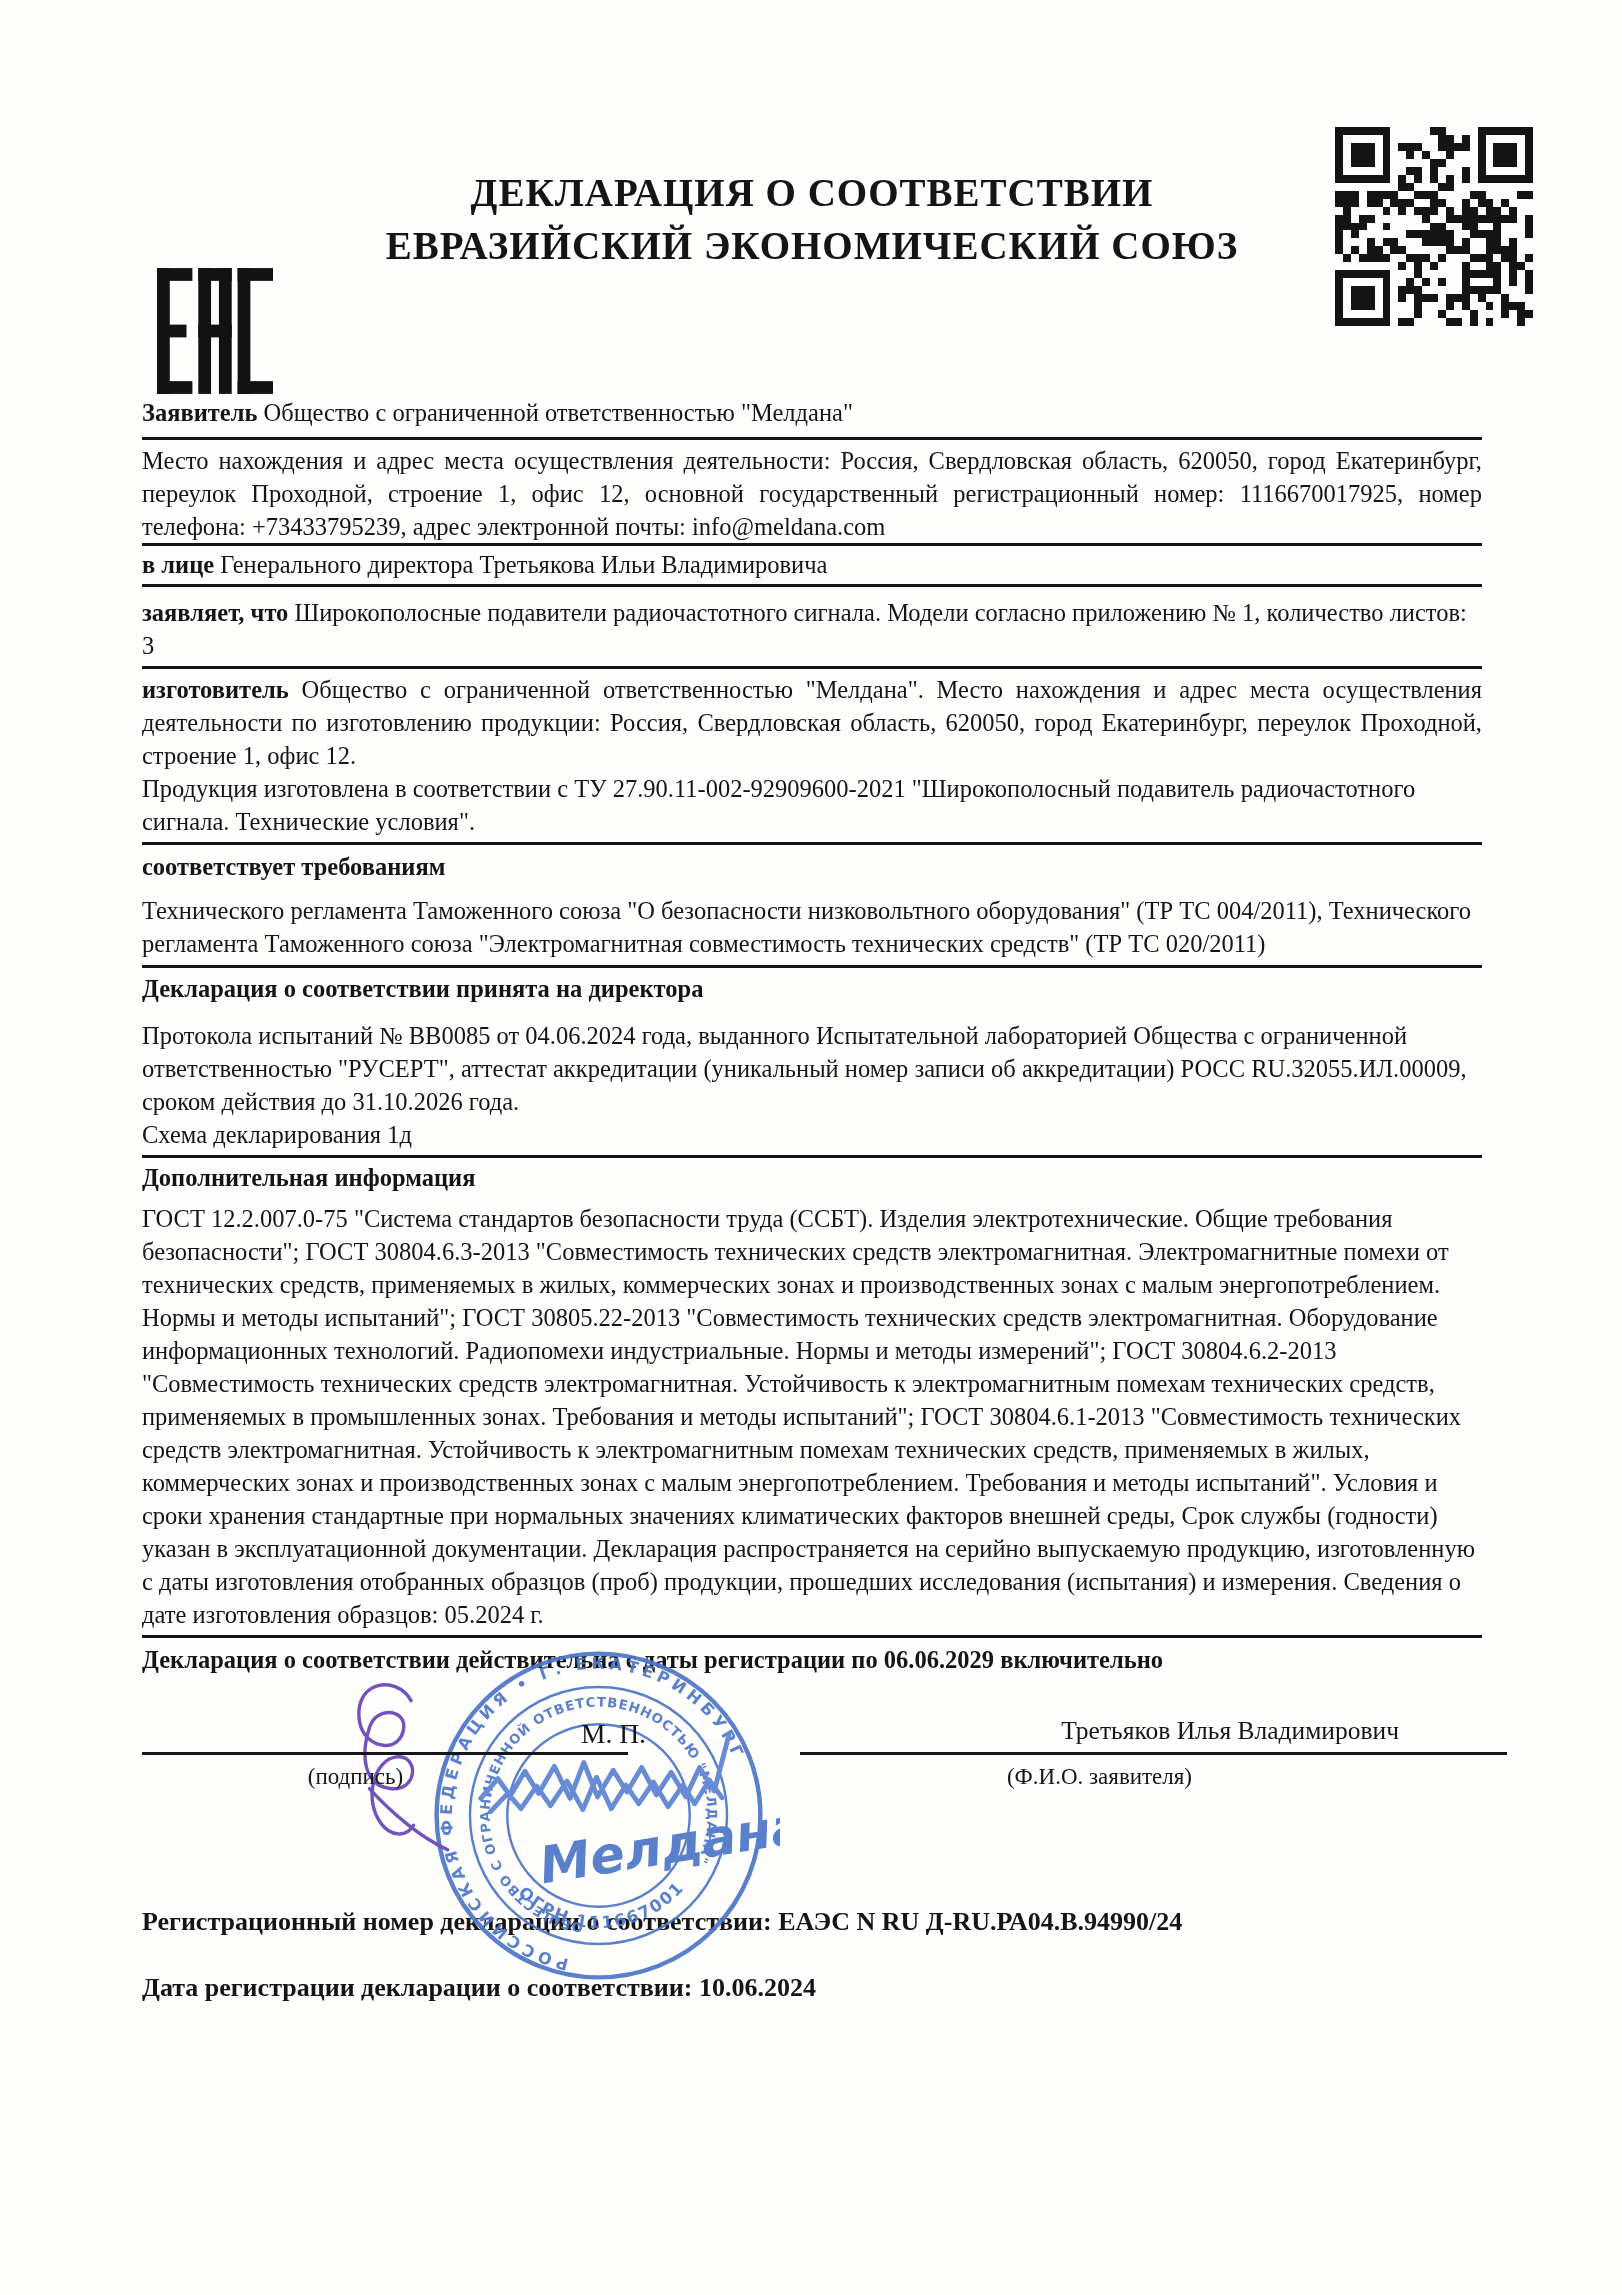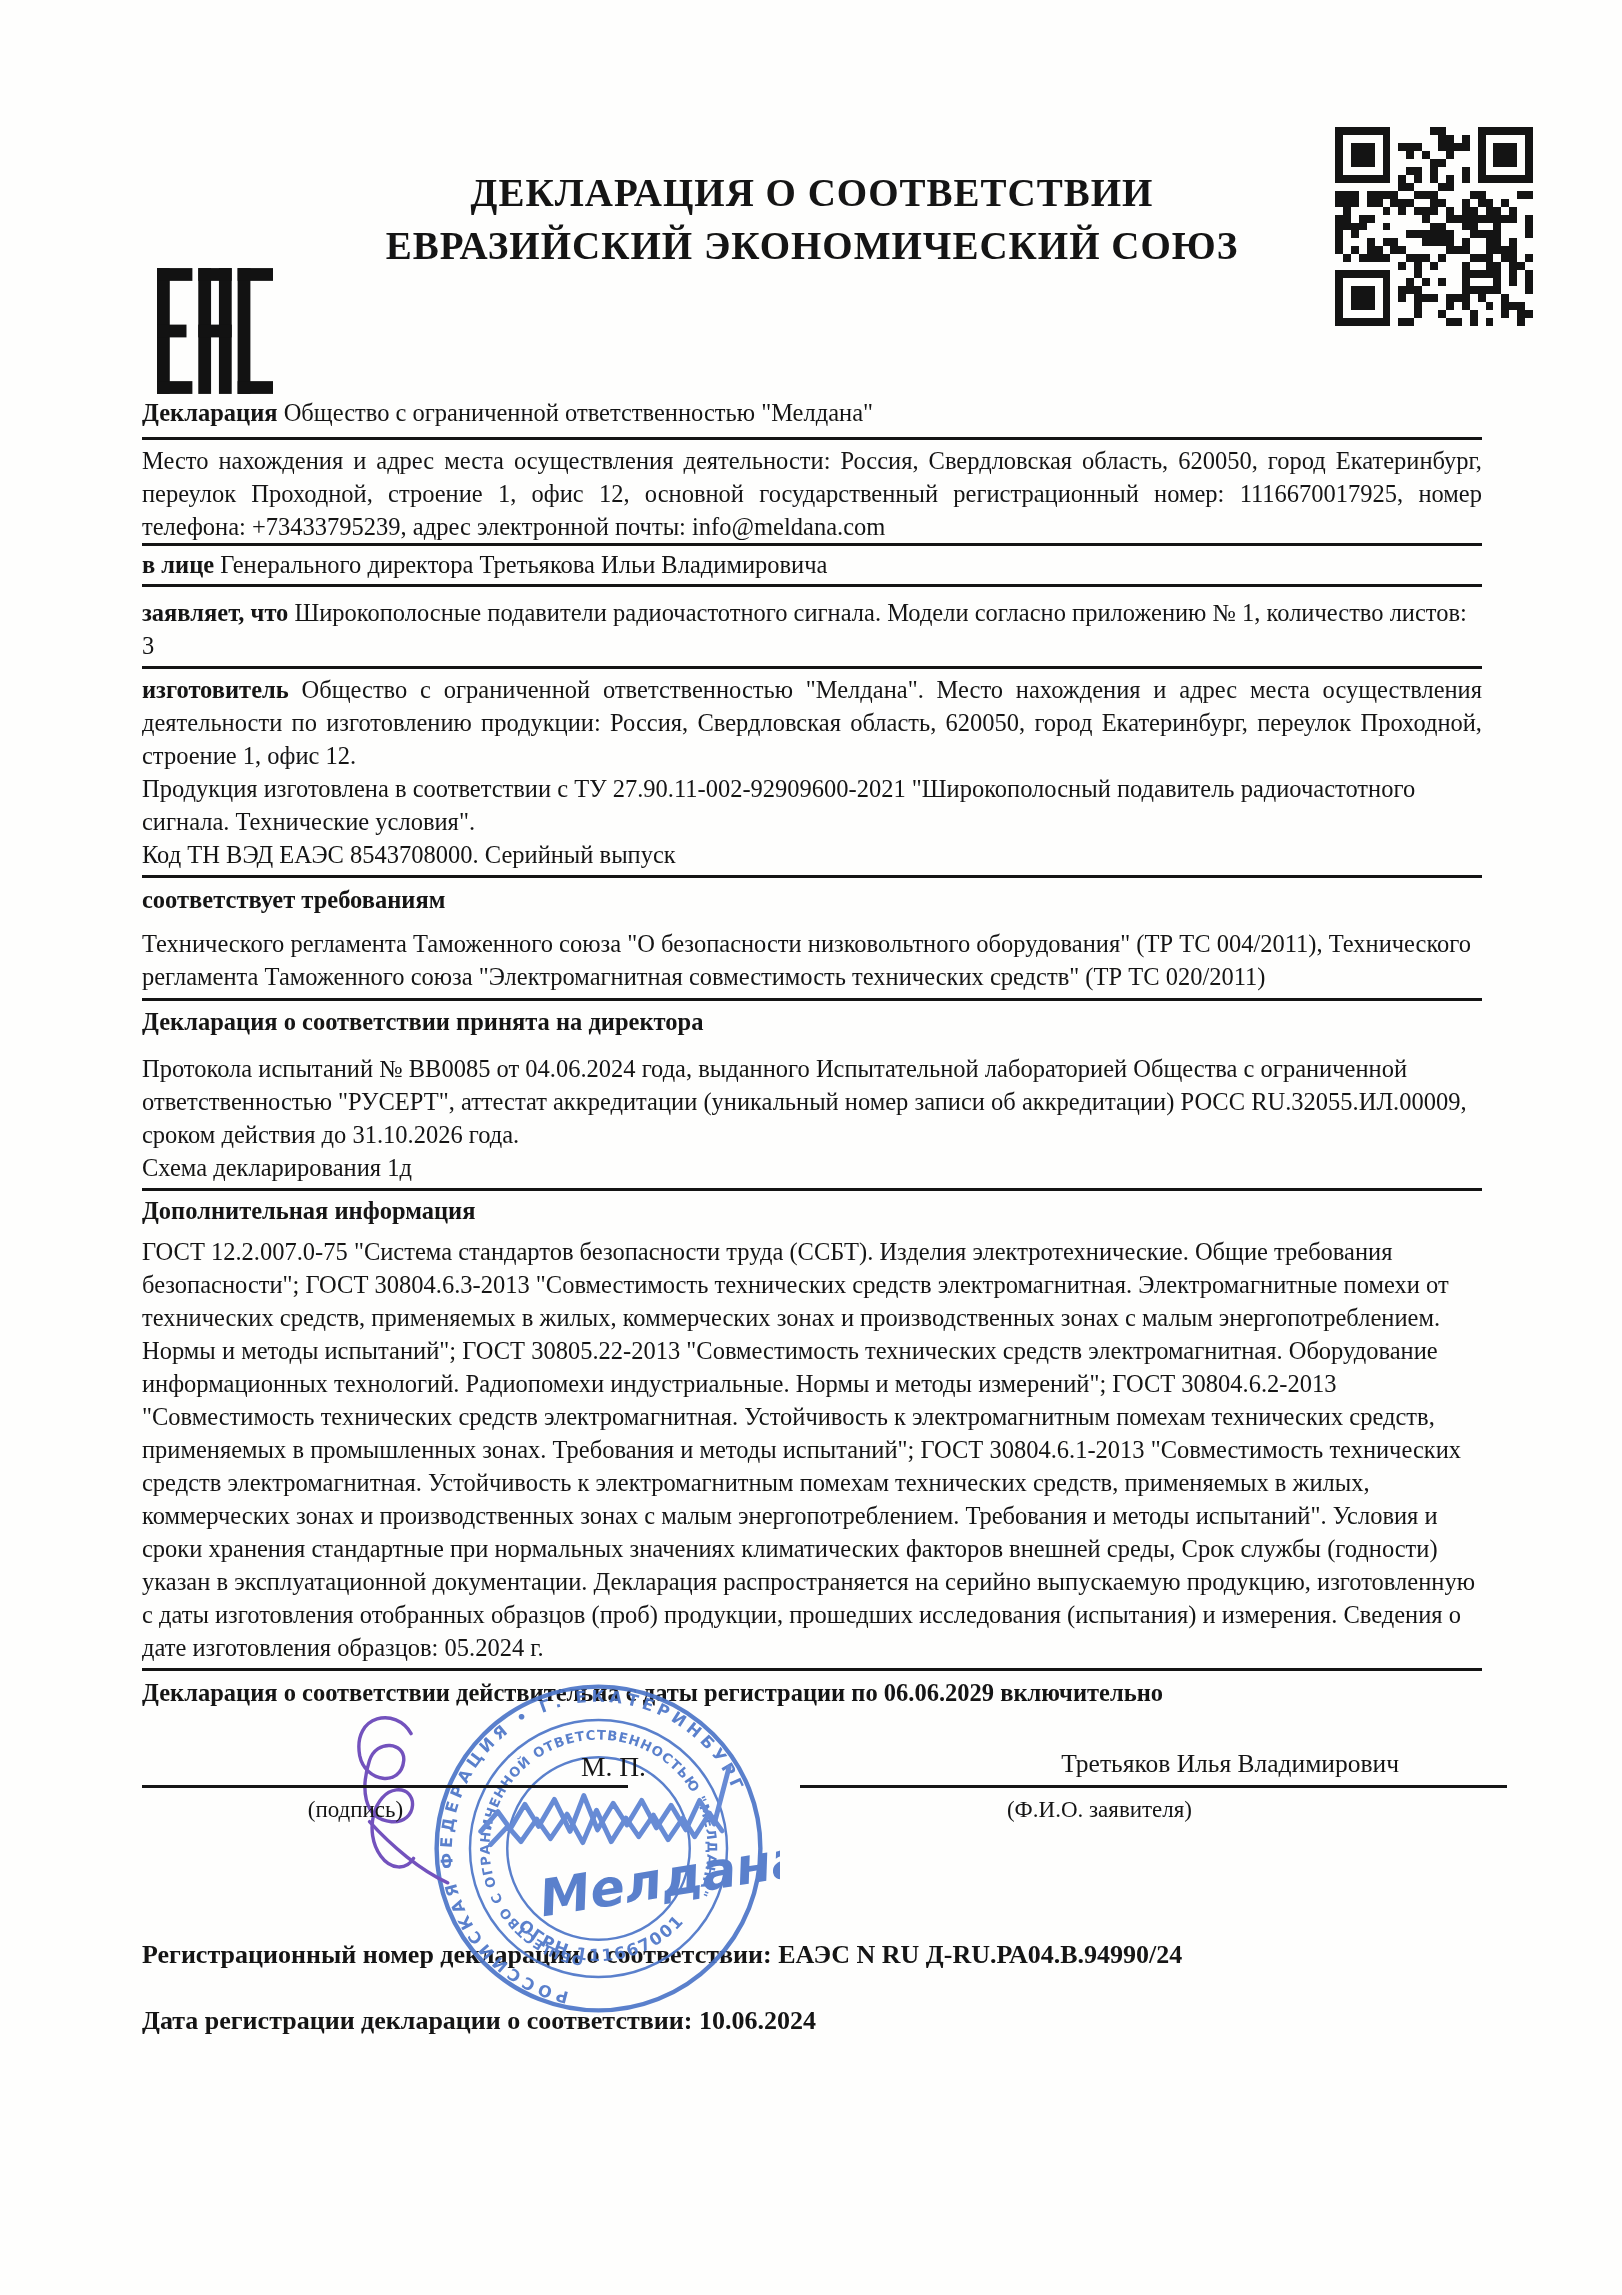--- a/index.html
+++ b/index.html
@@ -370,39 +370,38 @@
       </g>
     </svg>
 
   <div class="content">
 
     <div class="title">
       <div>ДЕКЛАРАЦИЯ О СООТВЕТСТВИИ</div>
       <div>ЕВРАЗИЙСКИЙ ЭКОНОМИЧЕСКИЙ СОЮЗ</div>
     </div>
 
-    <p class="line" style="margin-top:124px"><span class="b">Декларация</span><span> Общество с ограниченной ответственностью "Мелдана"</span></p>
+    <p class="line" style="margin-top:124px"><span class="b">Заявитель</span><span> Общество с ограниченной ответственностью "Мелдана"</span></p>
 
     <div class="rule" style="margin-top:7.9px"></div>
 
     <p class="line jst" style="margin-top:3.9px">Место нахождения и адрес места осуществления деятельности: Россия, Свердловская область, 620050, город Екатеринбург, переулок Проходной, строение 1, офис 12, основной государственный регистрационный номер: 1116670017925, номер телефона: +73433795239, адрес электронной почты: info@meldana.com</p>
 
     <div class="rule"></div>
 
     <p class="line" style="margin-top:2.9px"><span class="b">в лице</span><span> Генерального директора Третьякова Ильи Владимировича</span></p>
 
     <div class="rule" style="margin-top:2.9px"></div>
 
     <p class="line" style="margin-top:9px"><span class="b">заявляет, что</span><span> Широкополосные подавители радиочастотного сигнала.  Модели согласно приложению  № 1, количество листов: 3</span></p>
 
     <div class="rule" style="margin-top:3.9px"></div>
 
     <p class="line jst" style="margin-top:3.9px"><span class="b">изготовитель</span><span> Общество с ограниченной ответственностью "Мелдана". Место нахождения и адрес места осуществления деятельности по изготовлению продукции: Россия, Свердловская область, 620050, город Екатеринбург, переулок Проходной, строение 1, офис 12.</span></p>
     <p class="line">Продукция изготовлена в соответствии с ТУ 27.90.11-002-92909600-2021 "Широкополосный подавитель радиочастотного сигнала. Технические условия".</p>
-    <p class="line">Код ТН ВЭД ЕАЭС 8543708000. Серийный выпуск</p>
 
     <div class="rule" style="margin-top:3.9px"></div>
 
     <p class="line b" style="margin-top:4.9px">соответствует требованиям</p>
 
     <p class="line" style="margin-top:11.8px">Технического регламента Таможенного союза "О безопасности низковольтного оборудования" (ТР ТС 004/2011), Технического регламента Таможенного союза "Электромагнитная совместимость технических средств" (ТР ТС 020/2011)</p>
 
     <div class="rule" style="margin-top:4.9px"></div>
 
     <p class="line b" style="margin-top:3.9px">Декларация о соответствии принята на директора</p>

